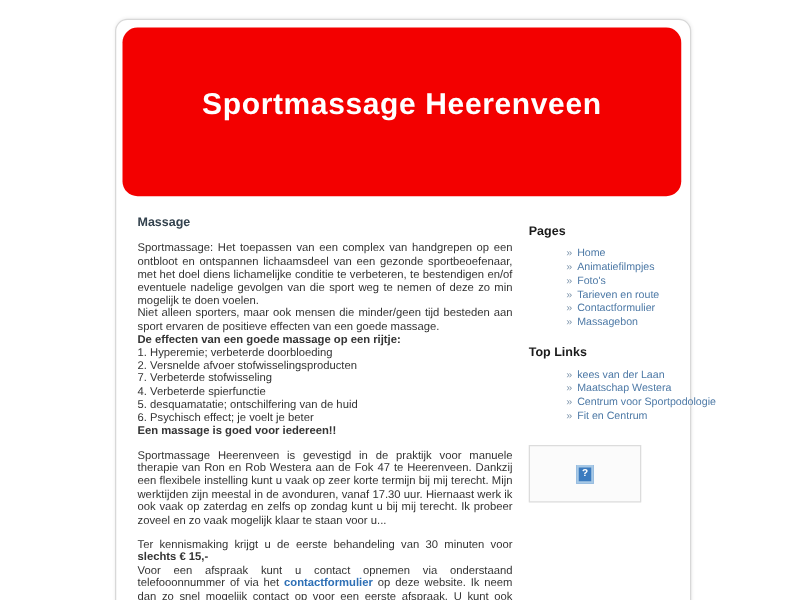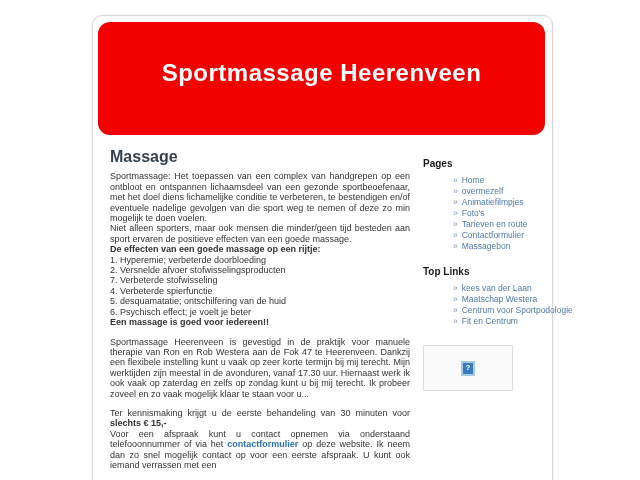--- a/index.html
+++ b/index.html
@@ -14,21 +14,21 @@
     position: absolute;
     left: 92px; top: 15px;
     width: 461px; height: 600px;
     background: #ffffff;
     border: 1px solid #d8d8d8;
     border-radius: 10px 10px 0 0;
     box-shadow: 0 0 3px rgba(0,0,0,0.07);
   }
   .banner {
     margin: 6px 7px 0 5px;
-    height: 113px;
+    height: 135px;
     background: #f30000;
     border-radius: 12px;
     display: flex;
     align-items: center;
     justify-content: center;
   }
   .banner h1 {
     margin: 0 0 12px 0;
     color: #ffffff;
     font-size: 24px;
@@ -40,21 +40,21 @@
     padding-left: 17px;
   }
   .main {
     width: 300px;
     color: #333333;
     font-size: 9px;
     line-height: 10.4px;
   }
   .post-title {
     margin: 17px 0 0 0;
-    font-size: 16px;
+    font-size: 10px;
     font-weight: bold;
     color: #33424e;
   }
   .para { text-align: justify; margin-top: 9px; }
   .boldline { font-weight: bold; margin-top: 0; }
   .list { }
   .inlink {
     color: #2d6fb5;
     font-weight: bold;
     text-decoration: none;
@@ -141,21 +141,20 @@
       <div class="para">Sportmassage Heerenveen is gevestigd in de praktijk voor manuele therapie van Ron en Rob Westera aan de Fok 47 te Heerenveen. Dankzij een flexibele instelling kunt u vaak op zeer korte termijn bij mij terecht. Mijn werktijden zijn meestal in de avonduren, vanaf 17.30 uur. Hiernaast werk ik ook vaak op zaterdag en zelfs op zondag kunt u bij mij terecht. Ik probeer zoveel en zo vaak mogelijk klaar te staan voor u...</div>
 
       <div class="para"><span>Ter kennismaking krijgt u de eerste behandeling van 30 minuten voor </span><b>slechts € 15,-</b><br><span>Voor een afspraak kunt u contact opnemen via onderstaand telefooonnummer of via het </span><a class="inlink">contactformulier</a><span> op deze website. Ik neem dan zo snel mogelijk contact op voor een eerste afspraak. U kunt ook iemand verrassen met een </span></div>
     </div>
 
     <div class="sidebar">
 
       <div class="sb-head">Pages</div>
       <div class="sb-list">
         <div class="sb-item"><span class="blt">»</span><span class="sb-label">Home</span></div>
-        <div class="sb-item"><span class="blt">»</span><span class="sb-label">overmezelf</span></div>
         <div class="sb-item"><span class="blt">»</span><span class="sb-label">Animatiefilmpjes</span></div>
         <div class="sb-item"><span class="blt">»</span><span class="sb-label">Foto's</span></div>
         <div class="sb-item"><span class="blt">»</span><span class="sb-label">Tarieven en route</span></div>
         <div class="sb-item"><span class="blt">»</span><span class="sb-label">Contactformulier</span></div>
         <div class="sb-item"><span class="blt">»</span><span class="sb-label">Massagebon</span></div>
       </div>
 
       <div class="sb-head second">Top Links</div>
       <div class="sb-list">
         <div class="sb-item"><span class="blt">»</span><span class="sb-label">kees van der Laan</span></div>

